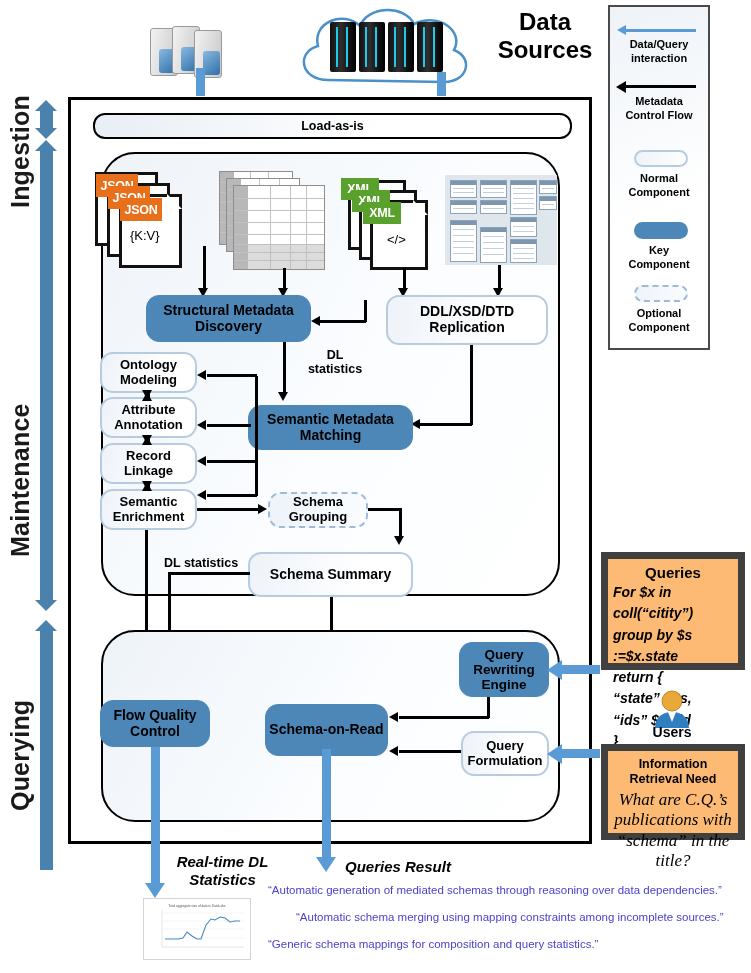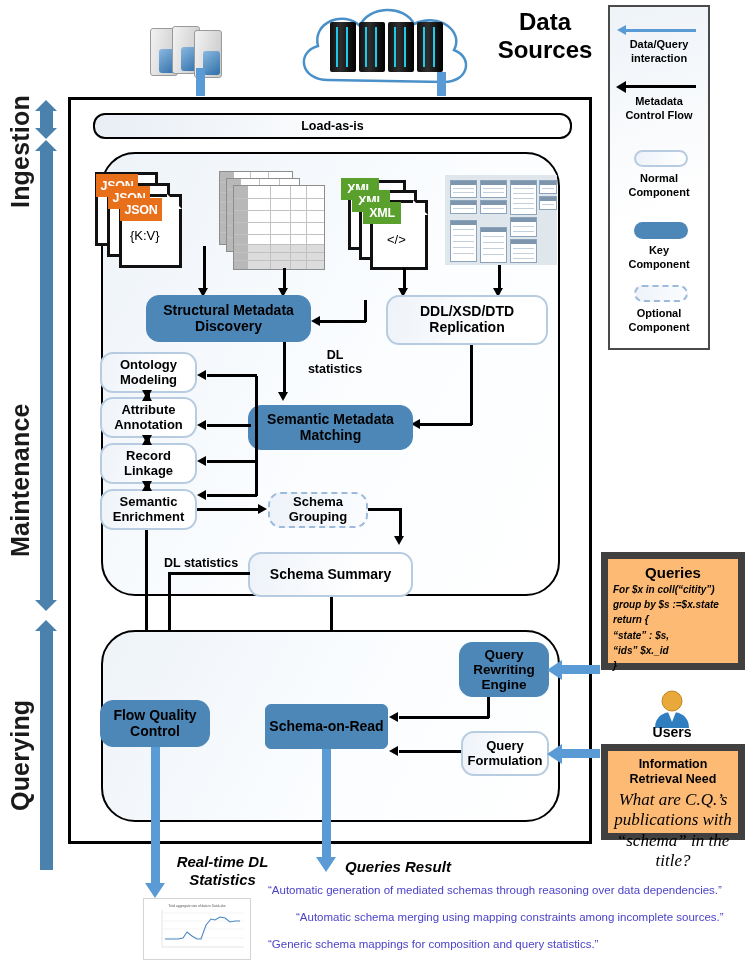--- a/index.html
+++ b/index.html
@@ -81,21 +81,21 @@
   
   #legend{position:absolute;left:608px;top:5px;width:102px;height:345px;
       border:2px solid #4a4a4a;box-sizing:border-box;
       background:linear-gradient(160deg,#eef3f8,#ffffff 60%);}
   .lg-txt{position:absolute;width:100%;text-align:center;font-weight:bold;font-size:11px;
       line-height:1.25;}
   .lg-sw{position:absolute;left:24px;width:54px;height:17px;}
   
   .sidebox{position:absolute;border:7px solid #404040;background:#fdba74;box-sizing:border-box;}
   .sb-title{font-weight:bold;font-size:15px;text-align:center;}
-  .code{font-style:italic;font-weight:bold;font-size:10px;line-height:1.52;}
+  .code{font-style:italic;font-weight:bold;font-size:14px;line-height:1.52;}
   .irn-t{font-weight:bold;font-size:12.5px;text-align:center;line-height:1.2;}
   .irn-b{font-family:"Liberation Serif","DejaVu Serif",serif;font-style:italic;
       font-size:17px;text-align:center;line-height:1.2;}
   
   .res{position:absolute;color:#4b42c9;font-size:11.5px;white-space:nowrap;
       font-family:"Liberation Sans",sans-serif;}
   .qlbl{position:absolute;font-style:italic;font-weight:bold;font-size:15px;line-height:1.2;}
   .users-lbl{position:absolute;font-weight:bold;font-size:14px;text-align:center;width:100%;}
   .thumb{position:absolute;background:#fff;border:1px solid #d4d4d4;}
 </style>
@@ -372,21 +372,21 @@
 <div class="ln ln-v" style="left:330px;top:597px;height:107px;"></div>
 <div class="ar-d" style="left:325px;top:702px;"></div>
 
 <div class="stage" style="left:101px;top:630px;width:459px;height:192px;"></div>
 
 <div class="comp key" style="left:459px;top:642px;width:90px;height:55px;font-size:13.5px;white-space:pre-line;">Query
 Rewriting
 Engine</div>
 <div class="comp key" style="left:100px;top:700px;width:110px;height:47px;font-size:14px;white-space:pre-line;">Flow Quality
 Control</div>
-<div class="comp key" style="left:265px;top:704px;width:123px;height:45px;font-size:14px;border-radius:6px;">Schema-on-Read</div>
+<div class="comp key" style="left:265px;top:704px;width:123px;height:52px;font-size:14px;">Schema-on-Read</div>
 <div class="comp normal" style="left:461px;top:731px;width:88px;height:45px;font-size:13px;white-space:pre-line;">Query
 Formulation</div>
 
 <div class="ln ln-v" style="left:487px;top:697px;height:21px;"></div>
 <div class="ln ln-h" style="left:399px;top:716px;width:90px;"></div>
 <div class="ar-l" style="left:389px;top:712px;"></div>
 
 <div class="ln ln-h" style="left:399px;top:750px;width:62px;"></div>
 <div class="ar-l" style="left:389px;top:746px;"></div>
 

